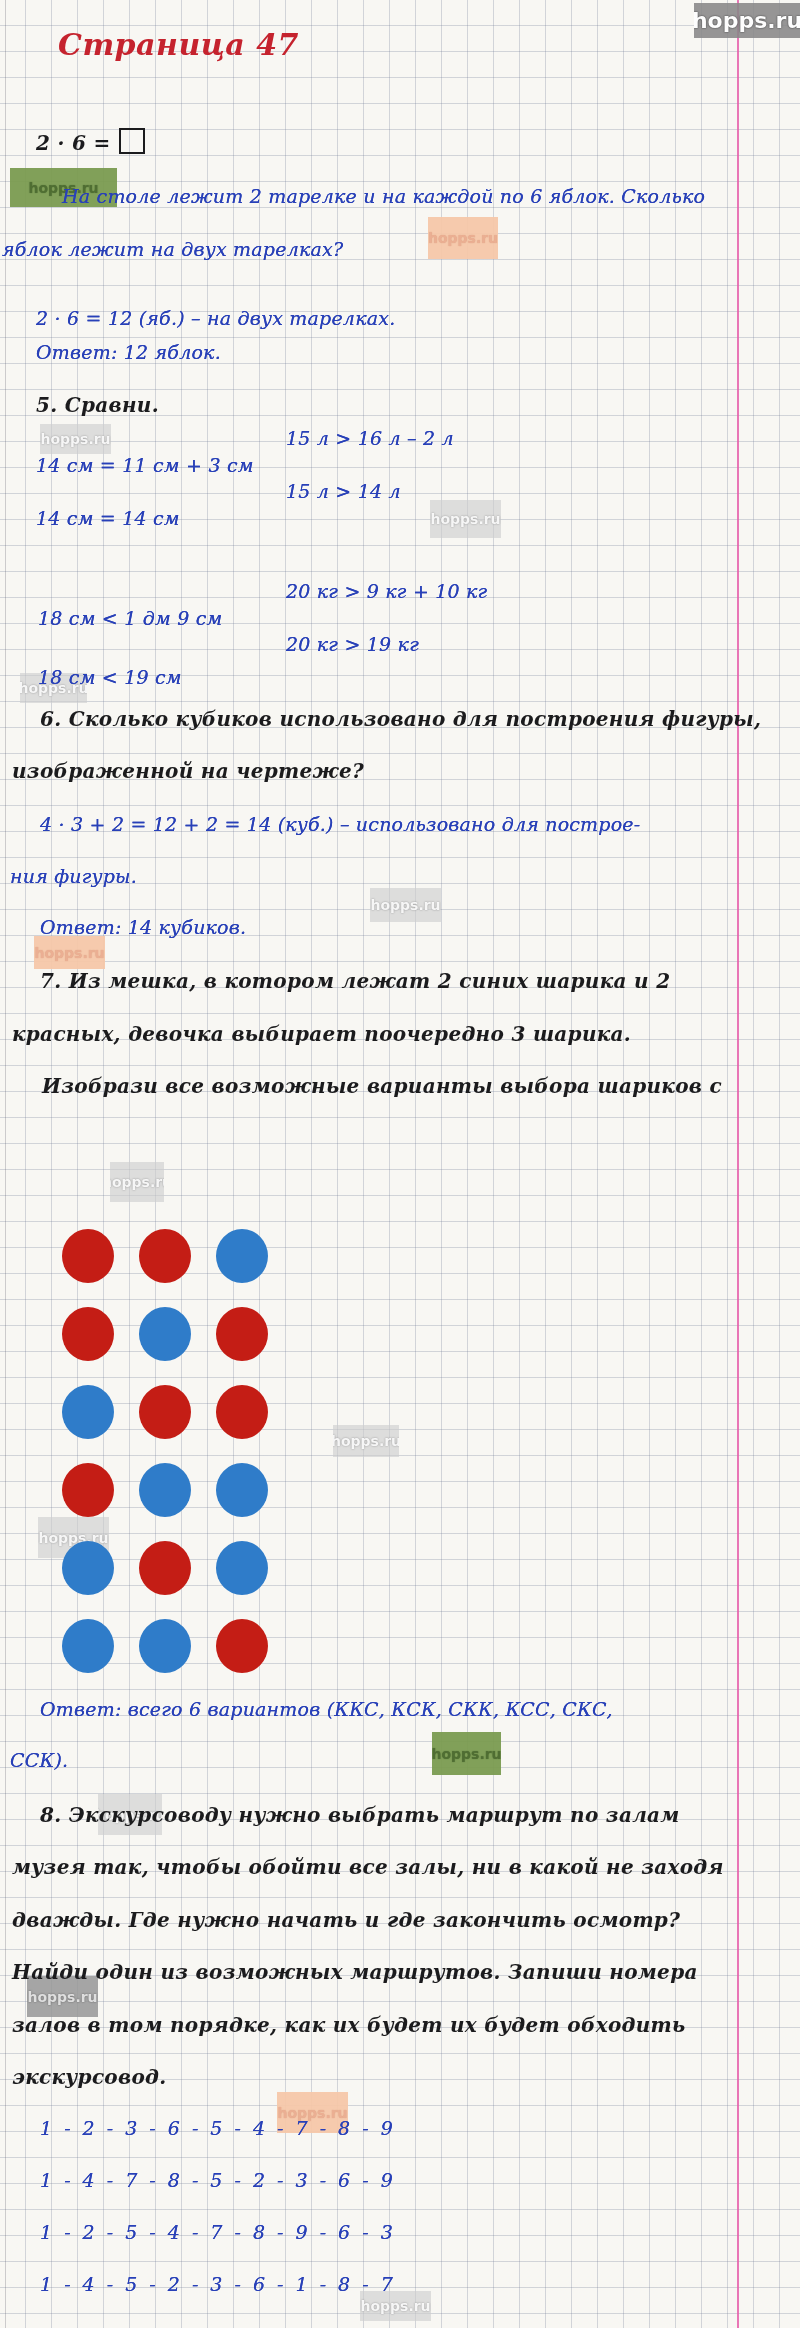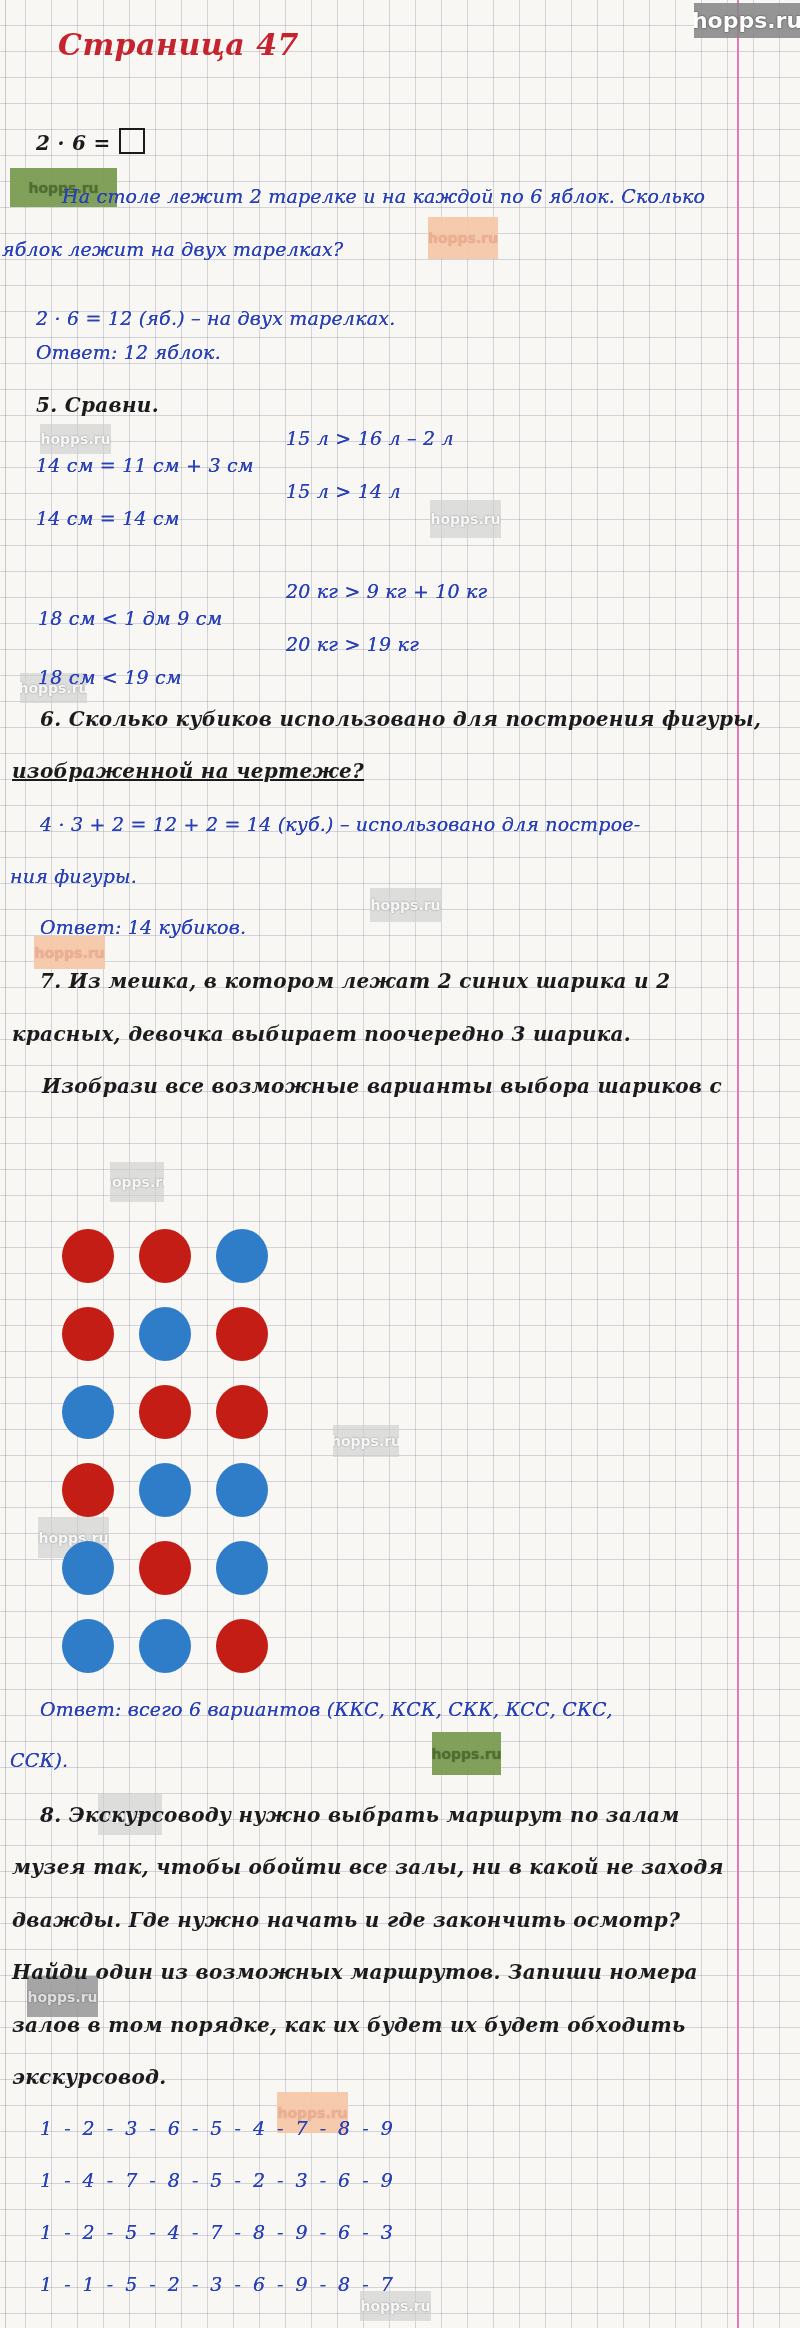--- a/index.html
+++ b/index.html
@@ -103,21 +103,21 @@
   <div class="line ink-blue" style="left:286px;top:428px;">15 л &gt; 16 л – 2 л</div>
   <div class="line ink-blue" style="left:36px;top:455px;">14 см = 11 см + 3 см</div>
   <div class="line ink-blue" style="left:286px;top:481px;">15 л &gt; 14 л</div>
   <div class="line ink-blue" style="left:36px;top:508px;">14 см = 14 см</div>
   <div class="line ink-blue" style="left:286px;top:581px;">20 кг &gt; 9 кг + 10 кг</div>
   <div class="line ink-blue" style="left:38px;top:608px;">18 см &lt; 1 дм 9 см</div>
   <div class="line ink-blue" style="left:286px;top:634px;">20 кг &gt; 19 кг</div>
   <div class="line ink-blue" style="left:38px;top:639px;margin-top:28px;">18 см &lt; 19 см</div>
 
   <div class="line ink-black" style="left:40px;top:708px;">6. Сколько кубиков использовано для построения фигуры,</div>
-  <div class="line ink-black" style="left:12px;top:760px;text-decoration:underline;">изображенной на чертеже?</div>
+  <div class="line ink-black" style="left:12px;top:760px;">изображенной на чертеже?</div>
   <div class="line ink-blue" style="left:40px;top:814px;">4 · 3 + 2 = 12 + 2 = 14 (куб.) – использовано для построе-</div>
   <div class="line ink-blue" style="left:10px;top:866px;">ния фигуры.</div>
   <div class="line ink-blue" style="left:40px;top:917px;">Ответ: 14 кубиков.</div>
 
   <div class="line ink-black" style="left:40px;top:970px;">7. Из мешка, в котором лежат 2 синих шарика и 2</div>
   <div class="line ink-black" style="left:12px;top:1023px;text-align:right;">красных, девочка выбирает поочередно 3 шарика.</div>
   <div class="line ink-black" style="left:42px;top:1075px;">Изобрази все возможные варианты выбора шариков с</div>
 
   <div id="balls">
       <div class="ball-row" style="top: 1229px;">
@@ -157,14 +157,14 @@
 
   <div class="line ink-black" style="left:40px;top:1804px;">8. Экскурсоводу нужно выбрать маршрут по залам</div>
   <div class="line ink-black" style="left:12px;top:1856px;">музея так, чтобы обойти все залы, ни в какой не заходя</div>
   <div class="line ink-black" style="left:12px;top:1909px;">дважды. Где нужно начать и где закончить осмотр?</div>
   <div class="line ink-black" style="left:12px;top:1961px;">Найди один из возможных маршрутов. Запиши номера</div>
   <div class="line ink-black" style="left:12px;top:2014px;">залов в том порядке, как их будет их будет обходить</div>
   <div class="line ink-black" style="left:12px;top:2066px;">экскурсовод.</div>
   <div class="line ink-blue route" style="left:40px;top:2118px;">1 - 2 - 3 - 6 - 5 - 4 - 7 - 8 - 9</div>
   <div class="line ink-blue route" style="left:40px;top:2170px;">1 - 4 - 7 - 8 - 5 - 2 - 3 - 6 - 9</div>
   <div class="line ink-blue route" style="left:40px;top:2222px;text-align:center;">1 - 2 - 5 - 4 - 7 - 8 - 9 - 6 - 3</div>
-  <div class="line ink-blue route" style="left:40px;top:2274px;">1 - 1 - 5 - 2 - 3 - 6 - 9 - 8 - 7</div>
+  <div class="line ink-blue route" style="left:40px;top:2274px;">1 - 4 - 5 - 2 - 3 - 6 - 1 - 8 - 7</div>
 </div>
 
 </body></html>

